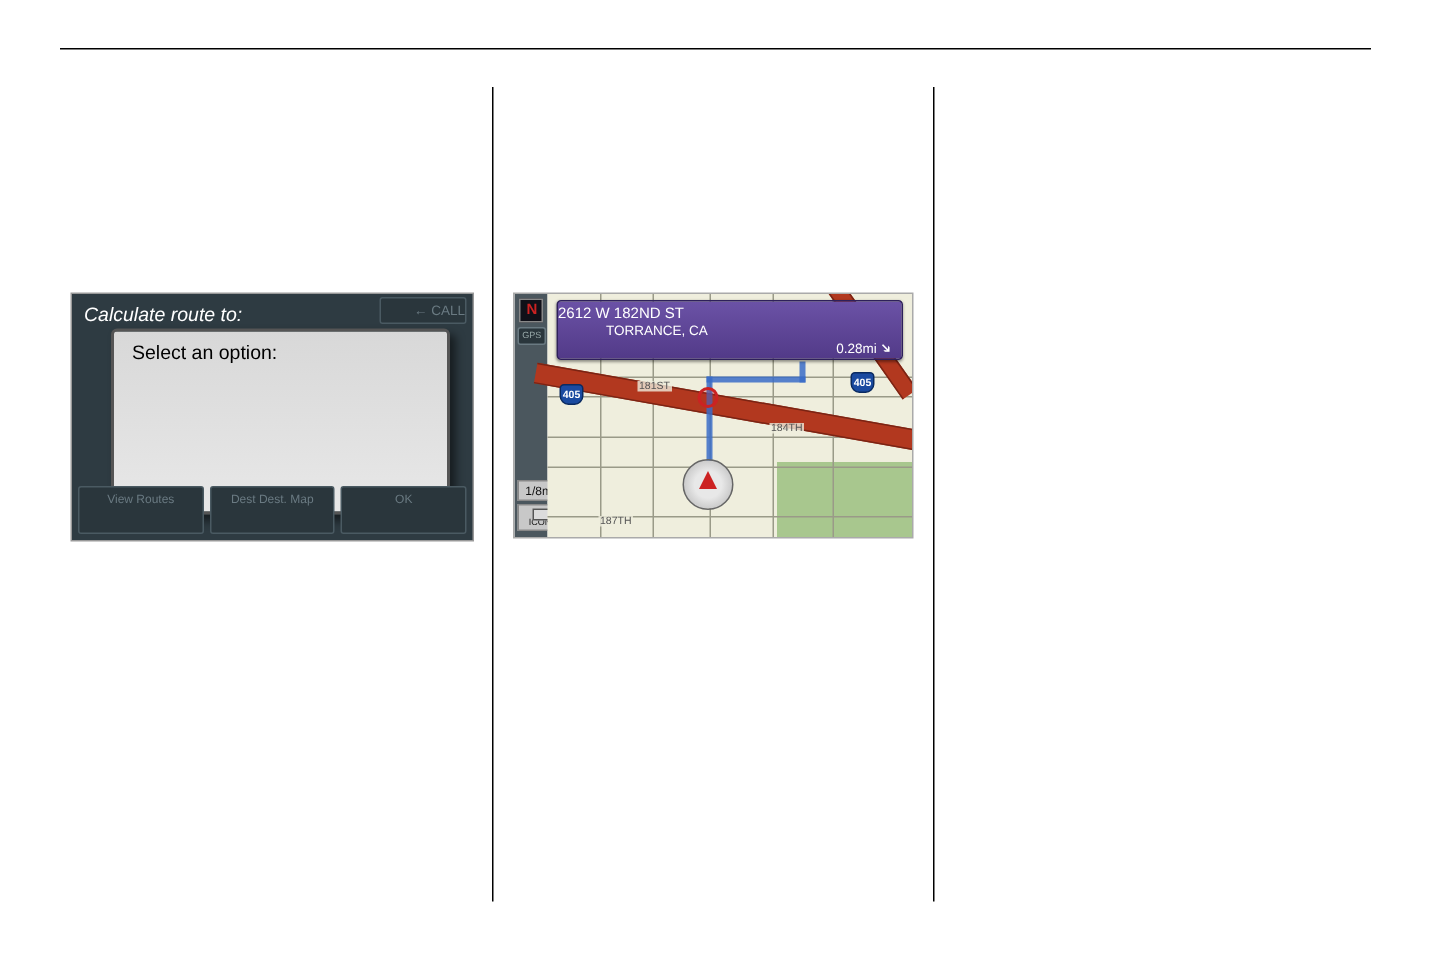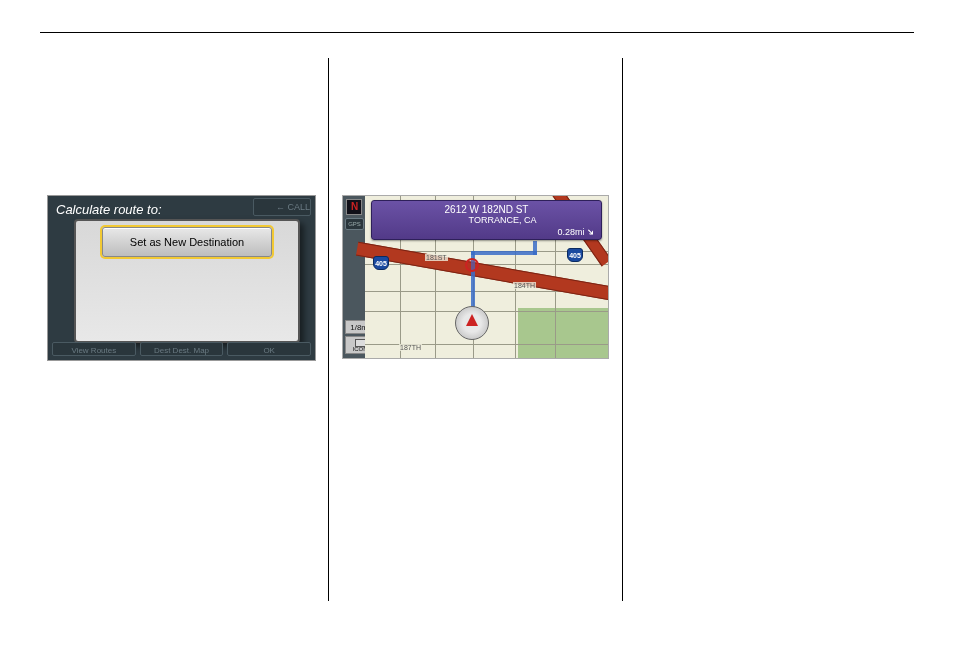--- a/index.html
+++ b/index.html
@@ -72,21 +72,21 @@
   .shot1-bottom {
     position: absolute;
     left: 4px;
     bottom: 4px;
     right: 4px;
     display: flex;
     gap: 4px;
   }
   .shot1-bottom div {
     flex: 1;
-    height: 14px;
+    height: 32px;
     background: #2a363c;
     border: 1px solid #4a5a62;
     border-radius: 2px;
     color: #6a7a82;
     font-size: 8px;
     line-height: 16px;
     text-align: center;
   }
   .dialog {
     position: absolute;
@@ -274,21 +274,20 @@
   }
   .address-bar {
     position: absolute;
     left: 28px; top: 4px;
     right: 6px;
     height: 40px;
     background: linear-gradient(#6b52a6,#523a88);
     border: 1px solid #2e205a;
     border-radius: 3px;
     color: #fff;
-    text-align: center;
     font-size: 10px;
     padding-top: 3px;
     box-shadow: 0 1px 2px rgba(0,0,0,0.4);
   }
   .address-bar .line2 { font-size: 9px; margin-left: 32px; }
   .address-bar .dist {
     position: absolute;
     right: 6px;
     bottom: 2px;
     font-size: 9px;
@@ -303,21 +302,21 @@
 <body>
 
 <div class="hr-top"></div>
 <div class="col-divider-1"></div>
 <div class="col-divider-2"></div>
 
 <div class="shot1">
   <div class="shot1-header">Calculate route to:</div>
   <div class="shot1-call">← CALL</div>
   <div class="dialog">
-    <div class="dlg-btn hl">Set as New Destination</div>
+    <div class="dialog-title">Select an option:</div>
   </div>
   <div class="shot1-bottom">
     <div>View Routes</div>
     <div>Dest Dest. Map</div>
     <div>OK</div>
   </div>
 </div>
 
 <div class="shot2">
   <div class="map-left-gutter"></div>

